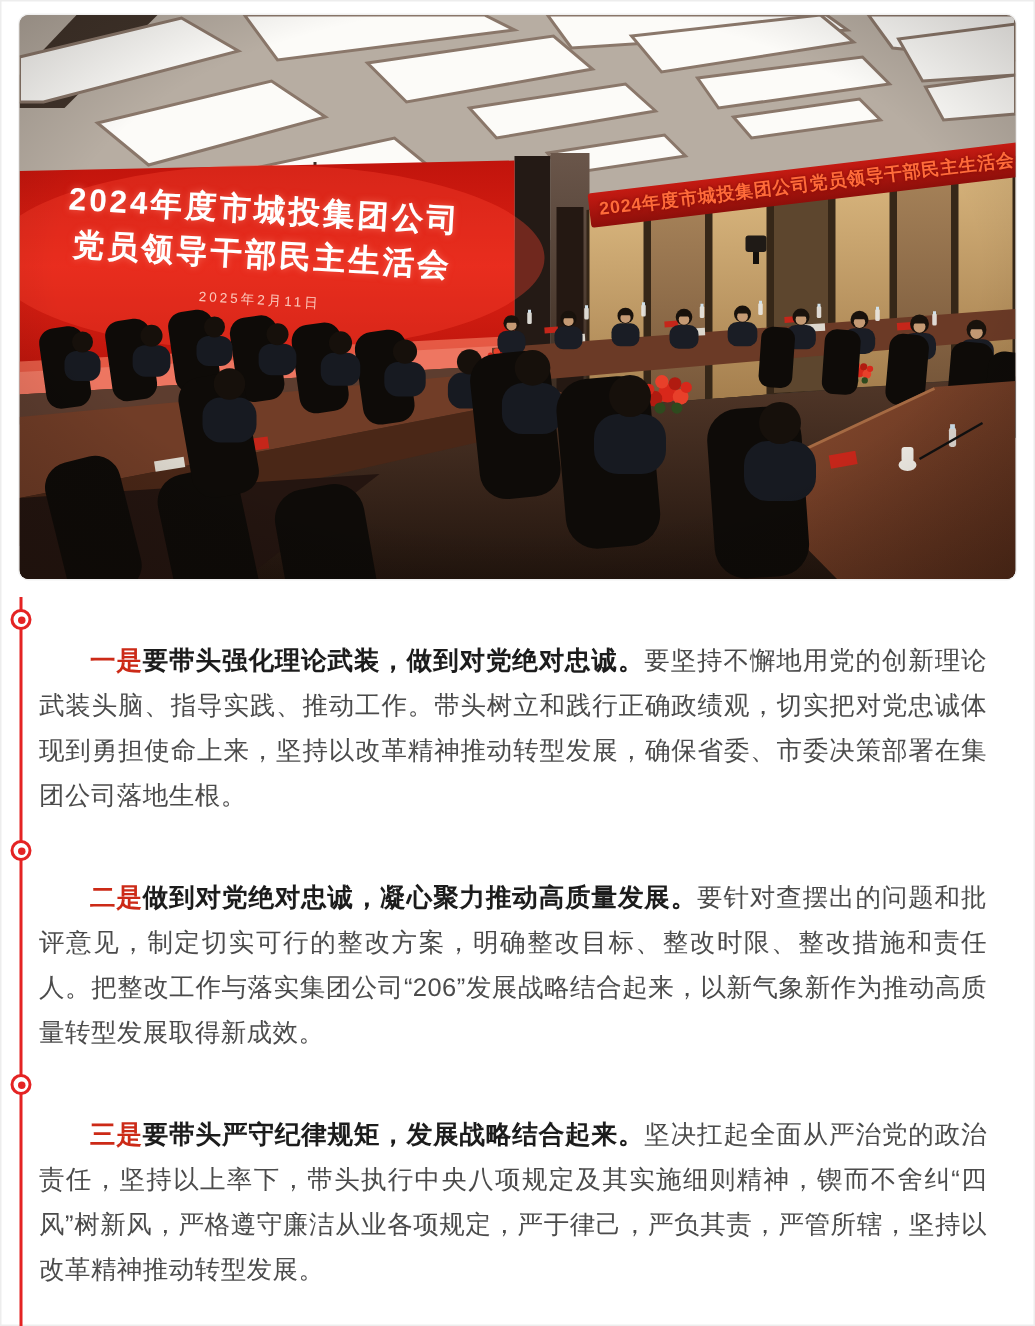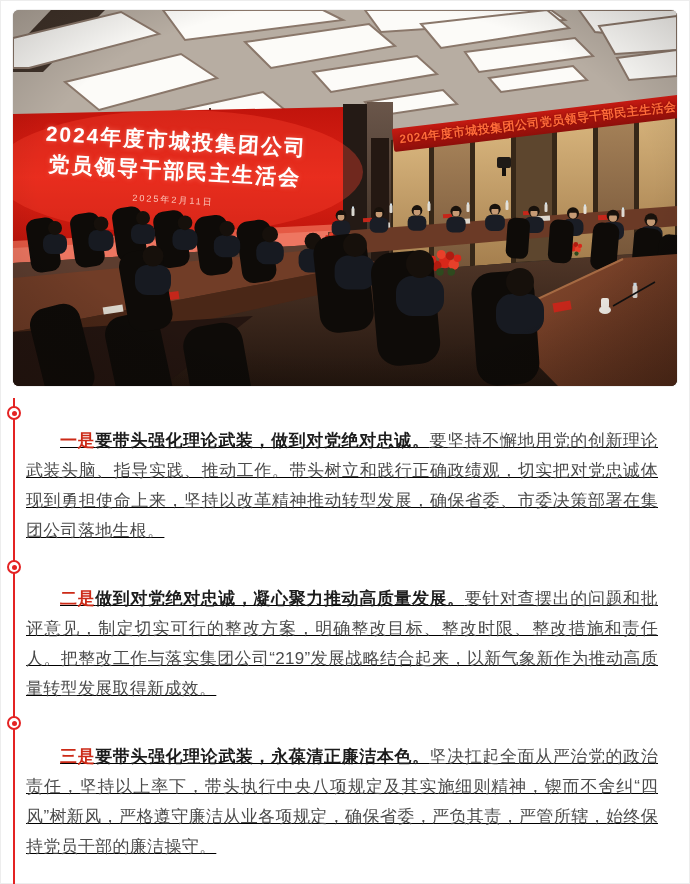--- a/index.html
+++ b/index.html
@@ -53,21 +53,20 @@
     white-space: nowrap; text-shadow: 0 0 2px #7a0c06;
     border-radius: 2px;
     pointer-events: none;
   }
 
   
   section.article {
     position: relative;
     min-height: 498px;
     padding: 40px 32px 20px 26px;
-    text-decoration: underline;
   }
   .timeline {
     position: absolute; left: 13px; top: 12px; bottom: 0;
     width: 2px; background: #e42323;
   }
   .bullet {
     position: absolute; left: 7px;
     width: 14px; height: 14px;
     border: 2px solid #e42323; border-radius: 50%;
     background: #ffffff;
@@ -294,16 +293,16 @@
 </figure>
 
 <section class="article">
   <div class="timeline"></div>
   <span class="bullet b1"></span>
   <span class="bullet b2"></span>
   <span class="bullet b3"></span>
 
   <p class="para"><span class="lead">一是</span><span class="btxt">要带头强化理论武装，做到对党绝对忠诚。</span><span>要坚持不懈地用党的创新理论武装头脑、指导实践、推动工作。带头树立和践行正确政绩观，切实把对党忠诚体现到勇担使命上来，坚持以改革精神推动转型发展，确保省委、市委决策部署在集团公司落地生根。</span></p>
 
-  <p class="para"><span class="lead">二是</span><span class="btxt">做到对党绝对忠诚，凝心聚力推动高质量发展。</span><span>要针对查摆出的问题和批评意见，制定切实可行的整改方案，明确整改目标、整改时限、整改措施和责任人。把整改工作与落实集团公司“219”发展战略结合起来，以新气象新作为推动高质量转型发展取得新成效。</span></p>
-
-  <p class="para"><span class="lead">三是</span><span class="btxt">要带头强化理论武装，永葆清正廉洁本色。</span><span>坚决扛起全面从严治党的政治责任，坚持以上率下，带头执行中央八项规定及其实施细则精神，锲而不舍纠“四风”树新风，严格遵守廉洁从业各项规定，确保省委，严负其责，严管所辖，始终保持党员干部的廉洁操守。</span></p>
+  <p class="para"><span class="lead">二是</span><span class="btxt">做到对党绝对忠诚，凝心聚力推动高质量发展。</span><span>要针对查摆出的问题和批评意见，制定切实可行的整改方案，明确整改目标、整改时限、整改措施和责任人。把整改工作与落实集团公司“206”发展战略结合起来，以新气象新作为推动高质量转型发展取得新成效。</span></p>
+
+  <p class="para"><span class="lead">三是</span><span class="btxt">要带头严守纪律规矩，发展战略结合起来。</span><span>坚决扛起全面从严治党的政治责任，坚持以上率下，带头执行中央八项规定及其实施细则精神，锲而不舍纠“四风”树新风，严格遵守廉洁从业各项规定，严于律己，严负其责，严管所辖，坚持以改革精神推动转型发展。</span></p>
 </section>
 
 </body></html>

